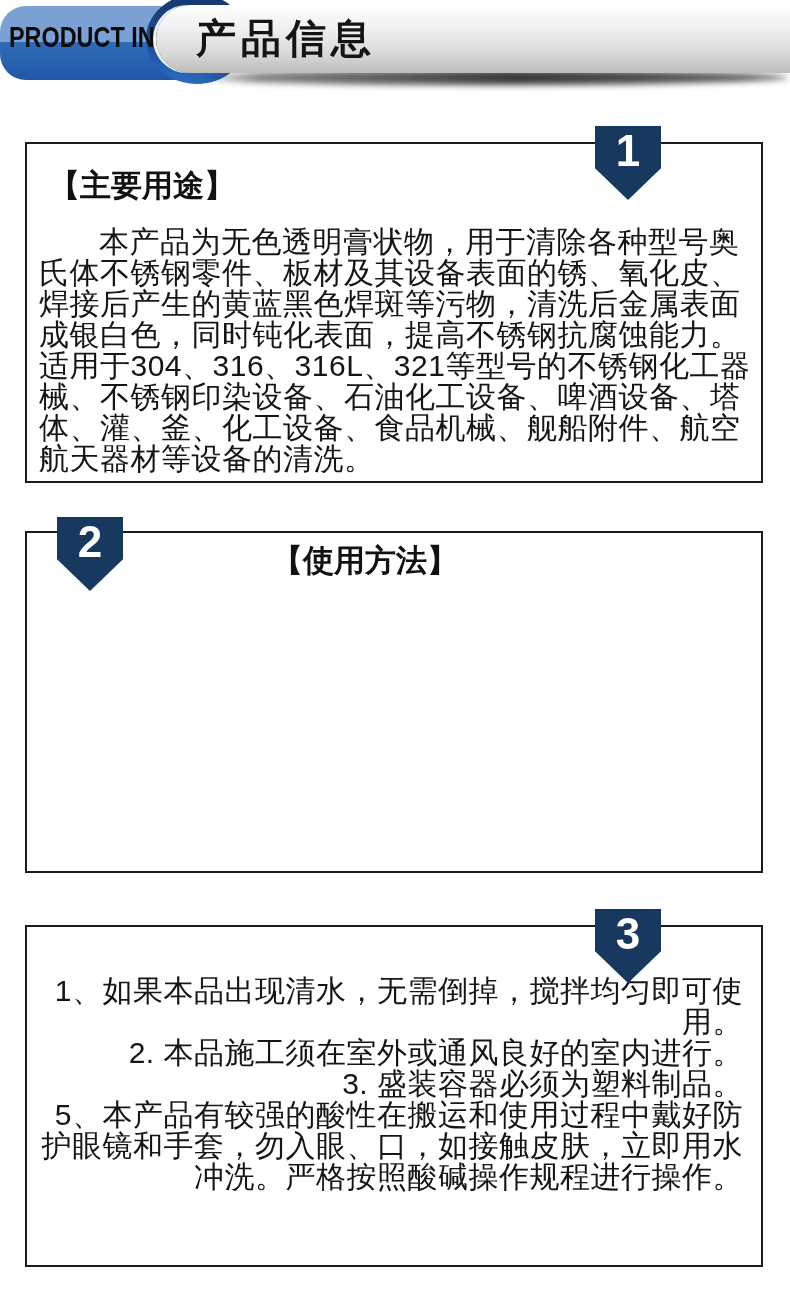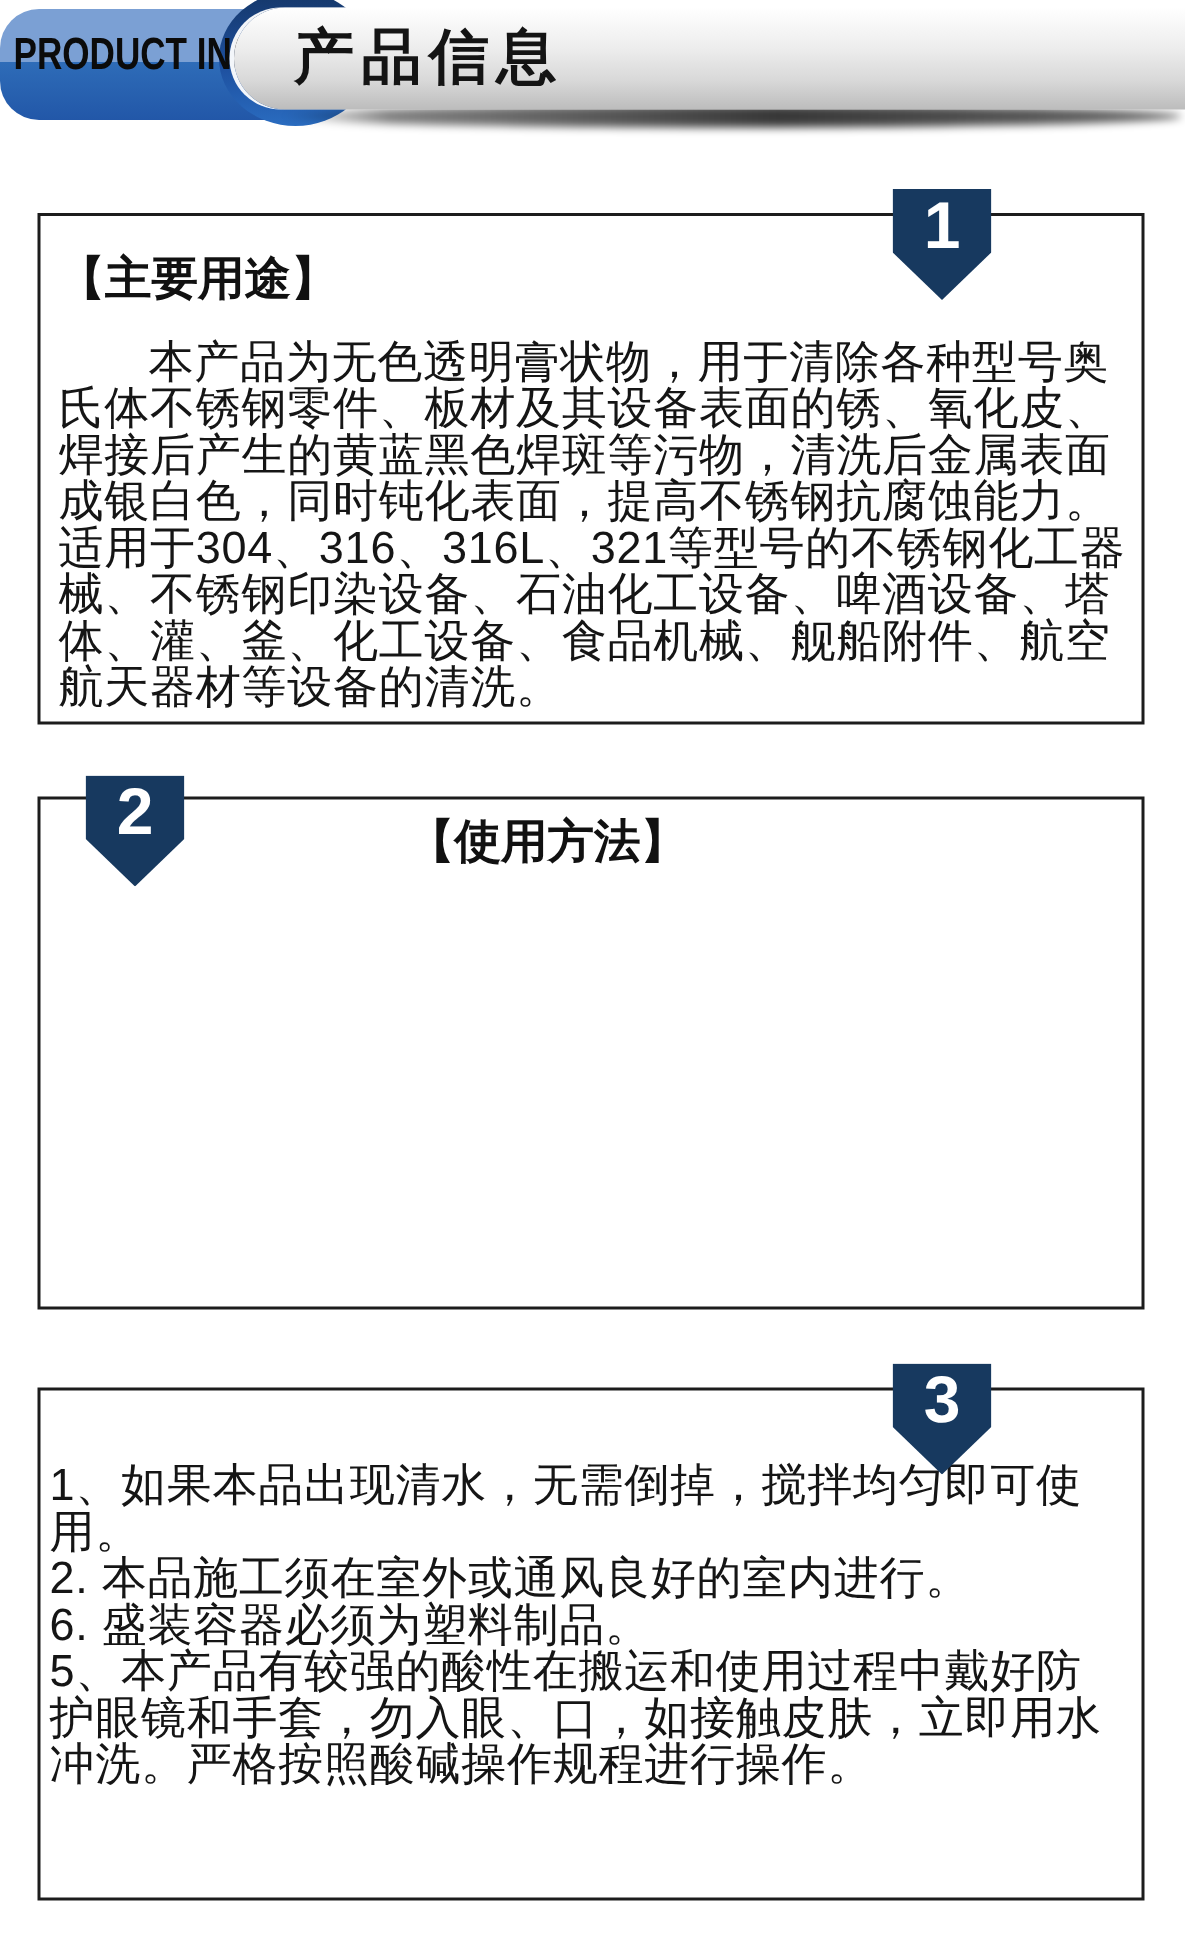--- a/index.html
+++ b/index.html
@@ -68,29 +68,29 @@
     display:flex; justify-content:center;
     z-index:5;
   }
   .badge span {
     color:#ffffff; font-size:44px; font-weight:bold; line-height:50px; margin-top:0;
   }
   .badge-r { right:100px; top:-18px; }
   .badge-l { left:30px;  top:-16px; }
 
   h2 { margin:0; padding:0; font-size:31px; font-weight:bold; line-height:36px; color:#111; }
-  .title-left  { margin:24px 0 0 12px; }
+  .title-left  { margin:24px 0 0 22px; }
   .card-2 .title-left { margin:10px 58px 0 0; text-align:center; }
   .card-3 .title-left { margin:10px 0 0 32px; }
 
   .body { font-size:30px; line-height:31px; letter-spacing:0.5px; color:#151515; }
   .body p { margin:0; padding:0; }
   .card-1 .body { margin:22px 10px 0 12px; text-indent:2em; }
   .card-2 .body { margin:26px 6px 0 6px; }
-  .card-3 .body { margin:48px 18px 0 6px; }
+  .card-3 .body { margin:48px 18px 0 6px;text-align:right; }
 </style>
 </head>
 <body>
 
 <div class="page">
 
   <header>
     <div class="cap-halo"></div>
     <div class="tab-blue"></div>
     <div class="tab-en">PRODUCT INFO</div>
@@ -116,18 +116,18 @@
     <h2 class="title-left">【使用方法】</h2>
   </section>
 
   <section class="card card-3">
     <div class="badge badge-r">
       <span>3</span>
     </div>
     <div class="body">
       <p>1、如果本品出现清水，无需倒掉，搅拌均匀即可使用。</p>
       <p>2. 本品施工须在室外或通风良好的室内进行。</p>
-      <p>6. 盛装容器必须为塑料制品。</p>
+      <p>3. 盛装容器必须为塑料制品。</p>
       <p>5、本产品有较强的酸性在搬运和使用过程中戴好防护眼镜和手套，勿入眼、口，如接触皮肤，立即用水冲洗。严格按照酸碱操作规程进行操作。</p>
     </div>
   </section>
 
 </div>
 
 </body></html>

